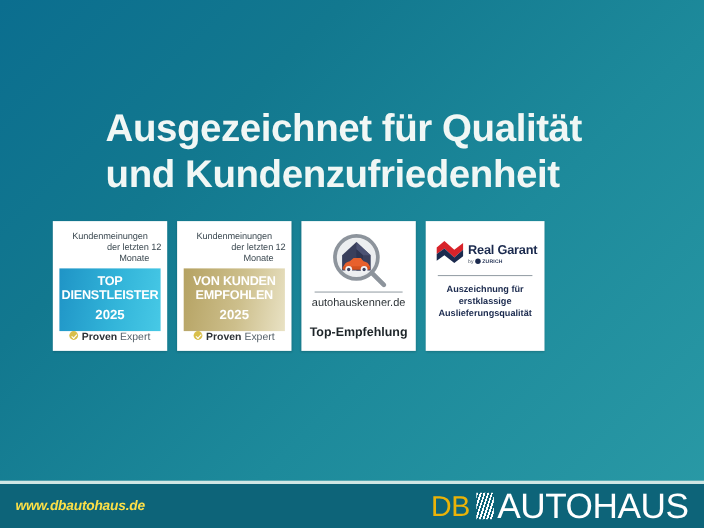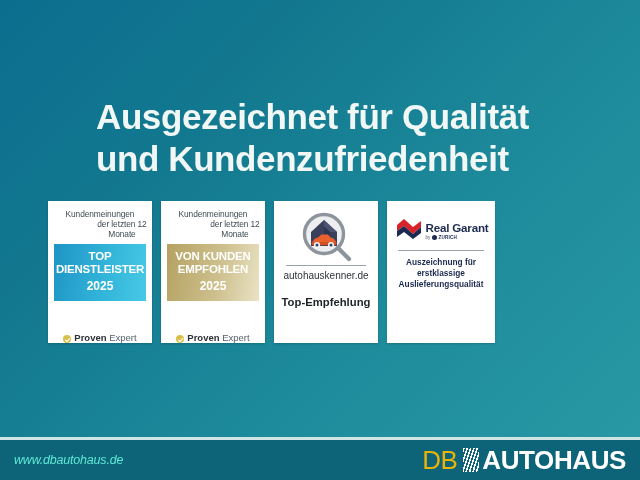--- a/index.html
+++ b/index.html
@@ -36,21 +36,21 @@
   
   #badge-row {
     position: absolute;
     left: 48px;
     top: 201px;
     display: flex;
     gap: 9px;
   }
   .badge {
     width: 104px;
-    height: 142px;
+    height: 118px;
     background: #ffffff;
     box-sizing: border-box;
     display: flex;
     flex-direction: column;
     align-items: center;
     box-shadow: 0 1px 2px rgba(0,0,0,0.18);
   }
   .badge.wide { width: 108px; }
 
   
@@ -100,21 +100,21 @@
   .pe-panel .year {
     font-size: 12px;
     font-weight: bold;
     line-height: 19px;
     margin-top: 1px;
   }
   .pe-foot {
     width: 100%;
     flex: 1;
     display: flex;
-    align-items: flex-end;
+    align-items: flex-start;
     justify-content: center;
     gap: 3px;
   }
   .pe-check {
     width: 8px;
     height: 8px;
     border-radius: 50%;
     background: #d9bf4a;
     position: relative;
     flex: none;
@@ -223,24 +223,24 @@
     width: 640px;
     height: 40px;
     background: #0d6479;
     display: flex;
     align-items: center;
     justify-content: space-between;
     padding: 0 14px;
     box-sizing: border-box;
   }
   #footer-url {
-    color: #5eead4;
+    color: #fde047;
     font-size: 12.5px;
     font-style: italic;
-    font-weight: normal;
+    font-weight: bold;
     letter-spacing: -0.2px;
   }
   #footer-logo {
     display: flex;
     align-items: center;
   }
   #footer-logo .db {
     color: #eab308;
     font-size: 26px;
     font-weight: normal;
@@ -251,22 +251,22 @@
     height: 24px;
     margin: 0 3px 0 6px;
     background: repeating-linear-gradient(
       108deg,
       #ffffff 0px, #ffffff 1.6px,
       #0d6479 1.6px, #0d6479 3.2px
     );
   }
   #footer-logo .autohaus {
     color: #ffffff;
-    font-size: 26px;
-    font-weight: bold;
+    font-size: 32px;
+    font-weight: normal;
     letter-spacing: -0.4px;
     text-align: right;
   }
 </style>
 </head>
 <body>
 
 <div id="stage">
 
   <div id="headline">

